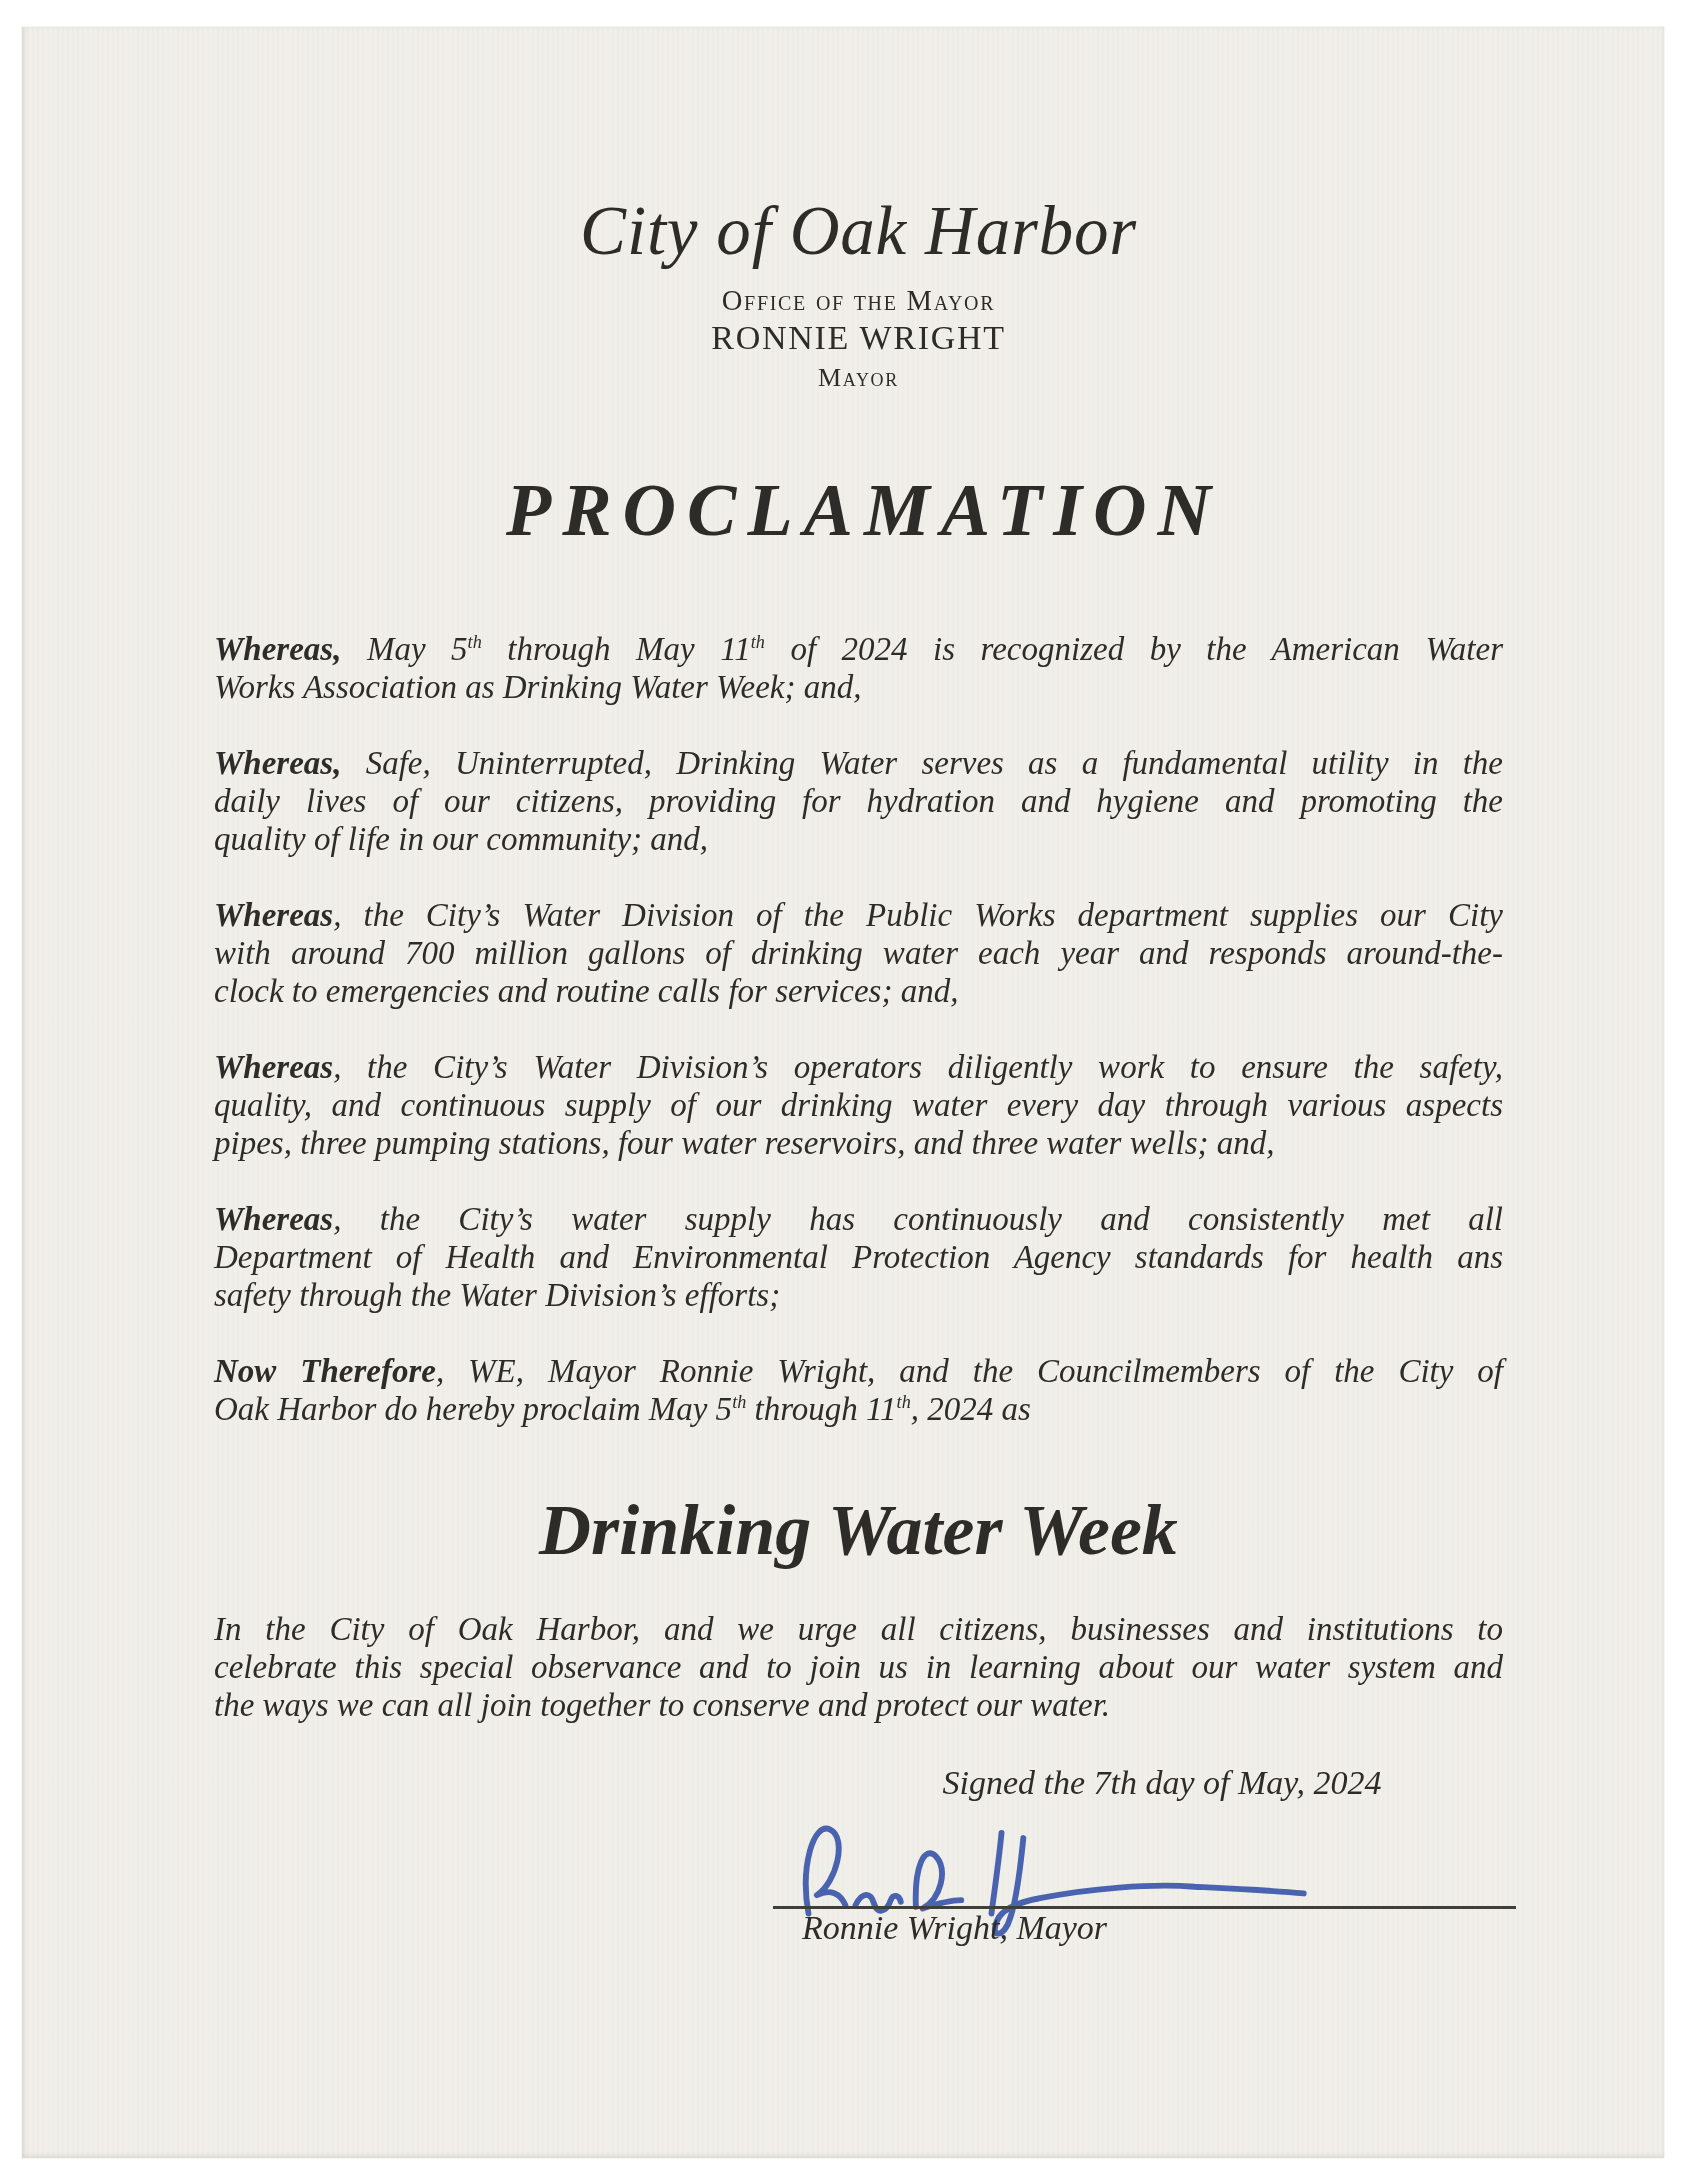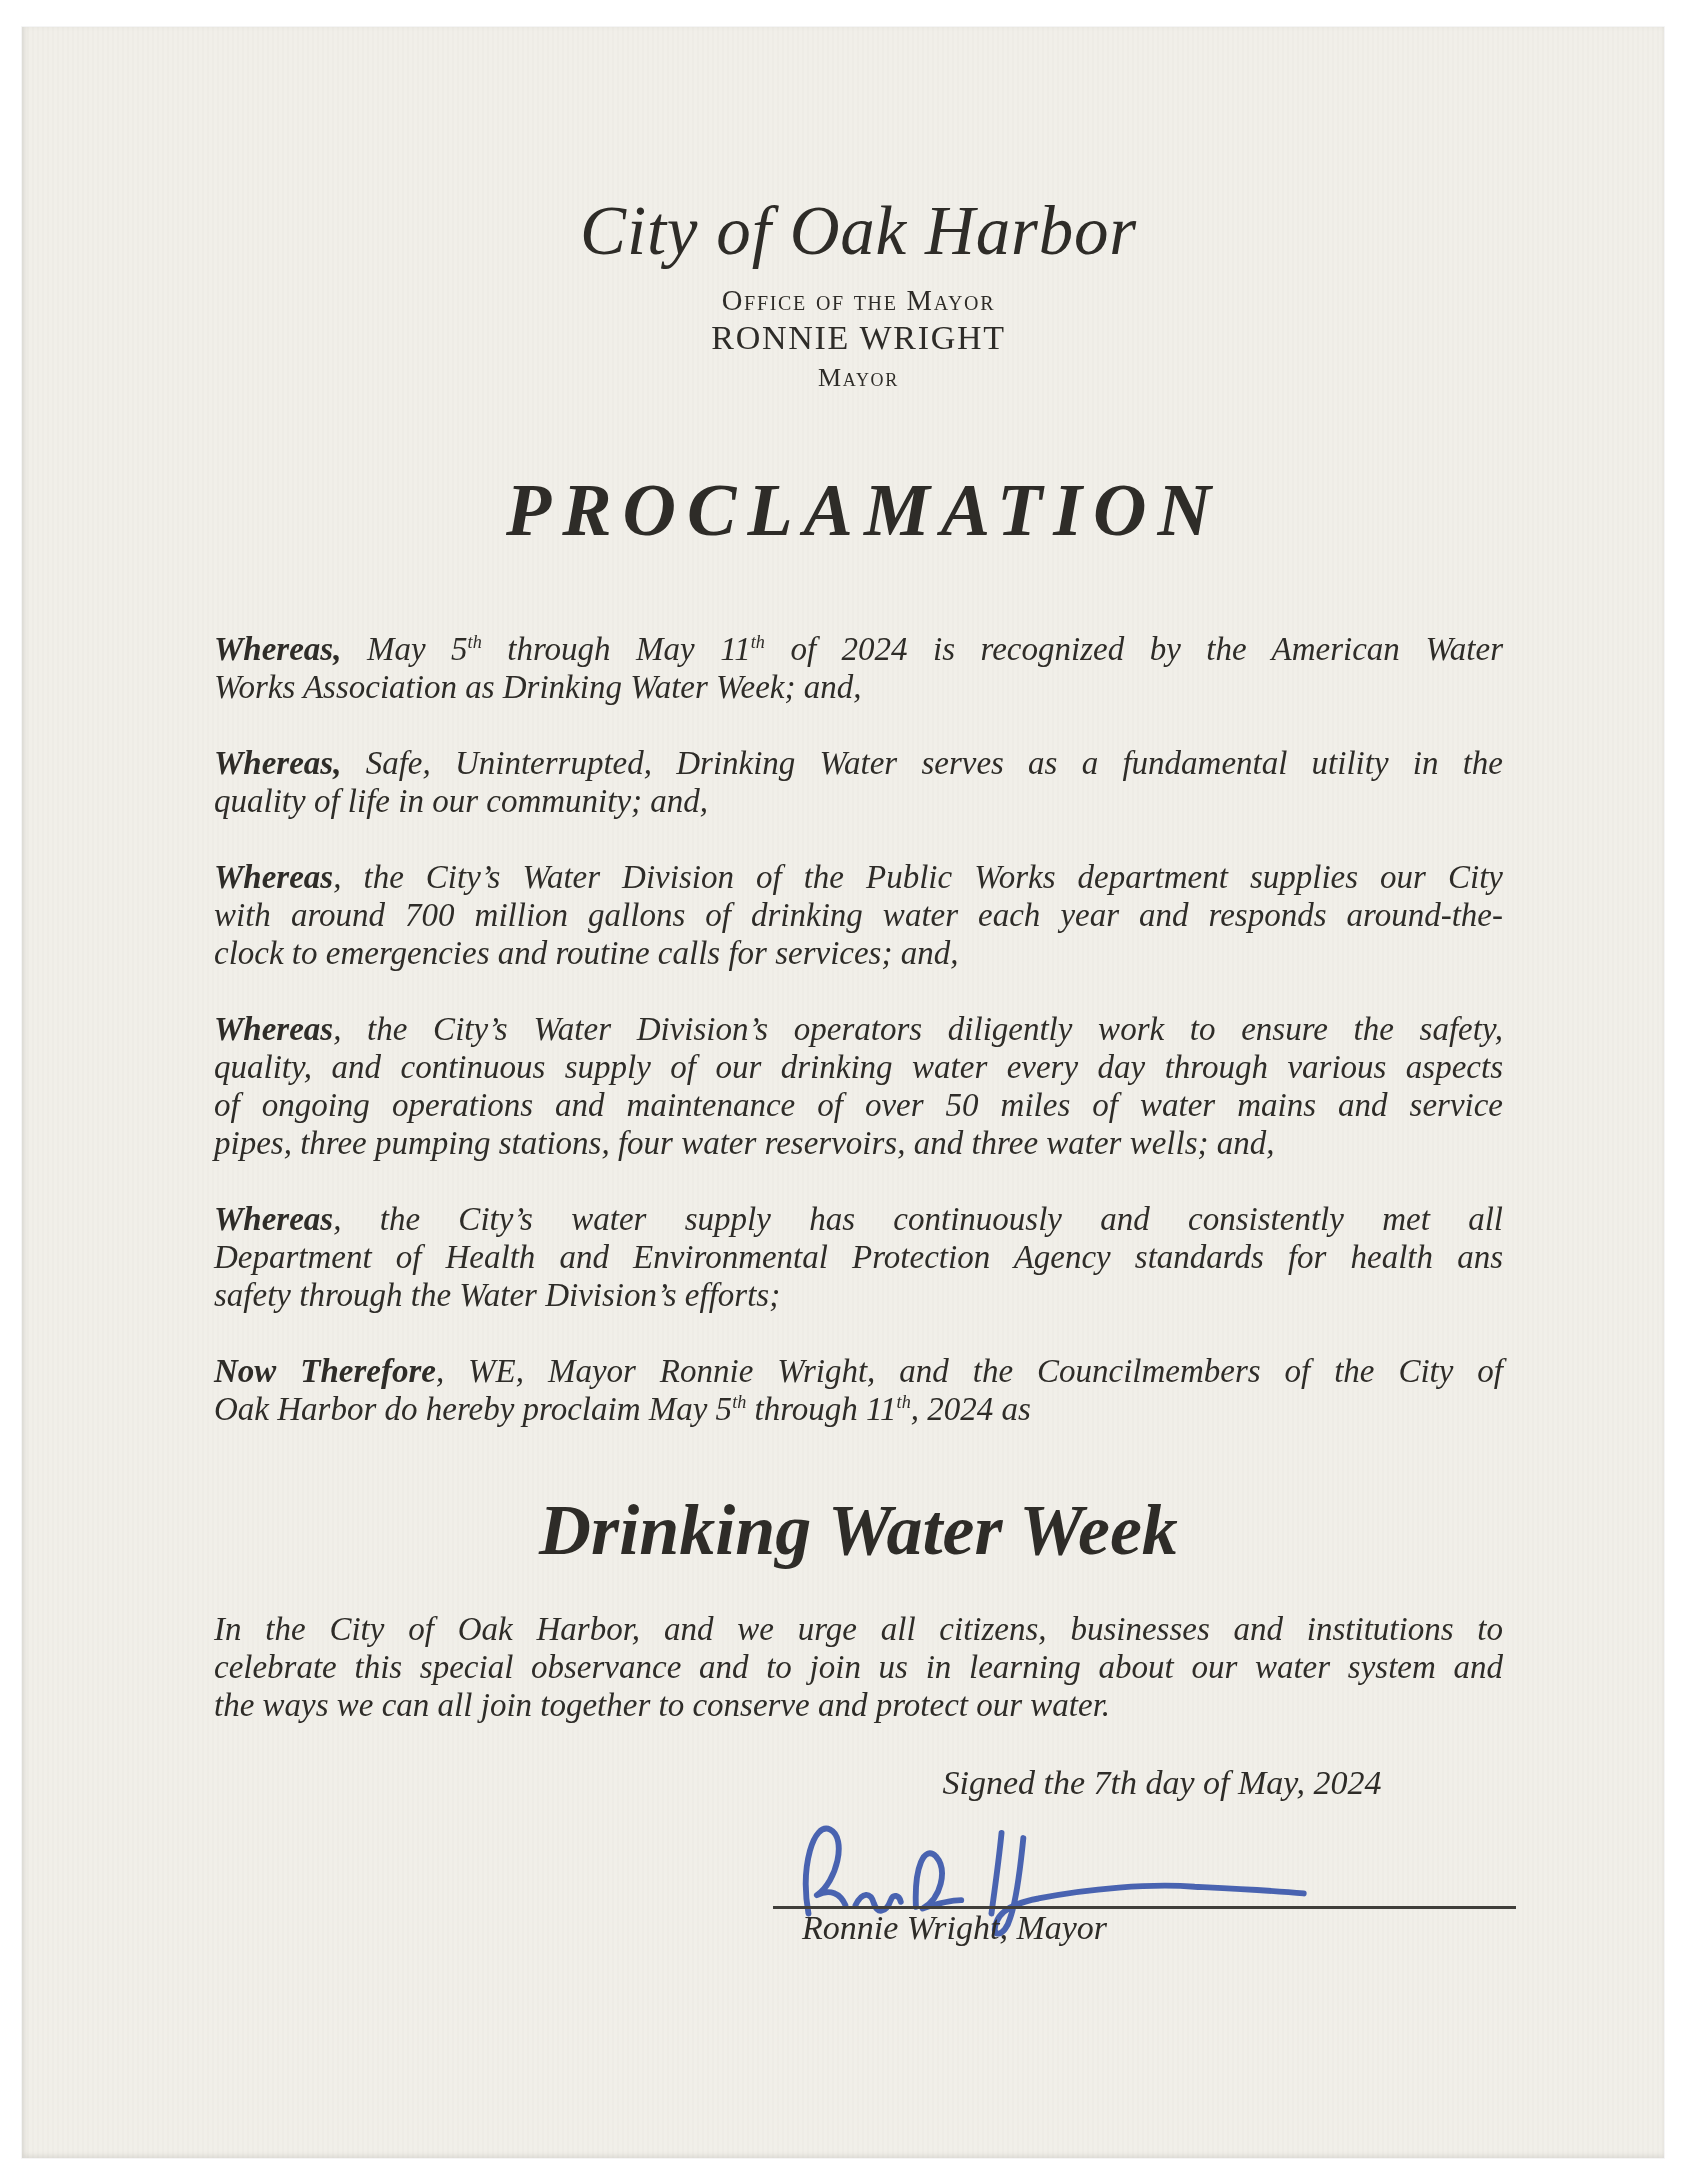--- a/index.html
+++ b/index.html
@@ -87,31 +87,31 @@
 
   <div class="abs ctr ink proc-heading">PROCLAMATION</div>
 
   <div class="abs ink body-block">
       <div class="para">
         <div class="tline"><strong>Whereas,</strong> May 5<sup>th</sup> through May 11<sup>th</sup> of 2024 is recognized by the American Water</div>
         <div class="tline tlast">Works Association as Drinking Water Week; and,</div>
       </div>
       <div class="para">
         <div class="tline"><strong>Whereas,</strong> Safe, Uninterrupted, Drinking Water serves as a fundamental utility in the</div>
+        <div class="tline">daily lives of our citizens, providing for hydration and hygiene and promoting the</div>
         <div class="tline tlast">quality of life in our community; and,</div>
       </div>
       <div class="para">
         <div class="tline"><strong>Whereas</strong>, the City’s Water Division of the Public Works department supplies our City</div>
         <div class="tline">with around 700 million gallons of drinking water each year and responds around-the-</div>
         <div class="tline tlast">clock to emergencies and routine calls for services; and,</div>
       </div>
       <div class="para">
         <div class="tline"><strong>Whereas</strong>, the City’s Water Division’s operators diligently work to ensure the safety,</div>
         <div class="tline">quality, and continuous supply of our drinking water every day through various aspects</div>
-        <div class="tline">of ongoing operations and maintenance of over 50 miles of water mains and service</div>
         <div class="tline tlast">pipes, three pumping stations, four water reservoirs, and three water wells; and,</div>
       </div>
       <div class="para">
         <div class="tline"><strong>Whereas</strong>, the City’s water supply has continuously and consistently met all</div>
         <div class="tline">Department of Health and Environmental Protection Agency standards for health ans</div>
         <div class="tline tlast">safety through the Water Division’s efforts;</div>
       </div>
       <div class="para">
         <div class="tline"><strong>Now Therefore</strong>, WE, Mayor Ronnie Wright, and the Councilmembers of the City of</div>
         <div class="tline tlast">Oak Harbor do hereby proclaim May 5<sup>th</sup> through 11<sup>th</sup>, 2024 as</div>

